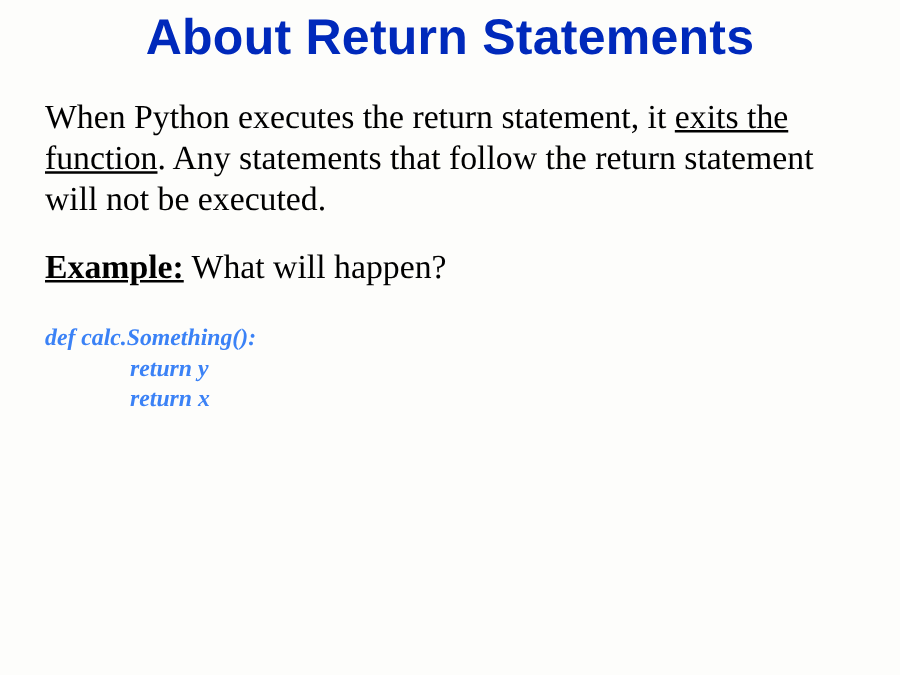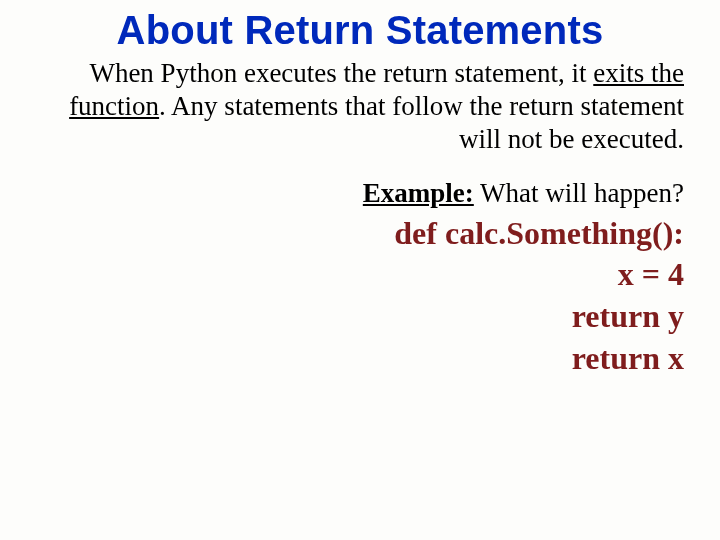--- a/index.html
+++ b/index.html
@@ -1,62 +1,62 @@
 <!DOCTYPE html>
 <html><head>
   <meta charset="utf-8">
   <style>
-    * { margin: 0; padding: 0; box-sizing: border-box; text-align: right; }
+    * { margin: 0; padding: 0; box-sizing: border-box; }
     body {
       width: 720px;
       height: 540px;
       background: #fdfdfb;
       padding: 8px 36px 0 36px;
       font-family: 'Times New Roman', Times, serif;
       color: #000;
     }
     .title {
       font-family: Arial, Helvetica, sans-serif;
       font-weight: bold;
       color: #0029bb;
       font-size: 40px;
       text-align: center;
-      margin-bottom: 4px;
+      margin-bottom: 24px;
       letter-spacing: 0.2px;
     }
     .body-text {
       font-size: 27px;
       line-height: 1.22;
       margin-bottom: 22px;
     }
     .underline { text-decoration: underline; }
     .example-label {
       font-size: 27px;
-      margin-bottom: 4px;
+      margin-bottom: 30px;
     }
     .example-label .lbl { font-weight: bold; text-decoration: underline; }
     .code {
-      color: #7f1d1d;
+      color: #3b82f6;
       font-weight: bold;
-      font-size: 32px;
+      font-size: 19px;
       line-height: 1.3;
+      font-style: italic;
     }
     .code .indent { padding-left: 68px; display: block; }
   </style>
 </head>
 <body>
 
 <h1 class="title">About Return Statements</h1>
 
 <p class="body-text">
   <span>When Python executes the return statement, it </span><span class="underline">exits the function</span><span>.  Any statements that follow the return statement will not be executed.</span>
 </p>
 
 <p class="example-label">
   <span class="lbl">Example:</span><span>  What will happen?</span>
 </p>
 
 <div class="code">
   <span>def calc.Something():</span><br>
-  <span class="indent">x = 4</span>
   <span class="indent">return  y</span>
   <span class="indent">return x</span>
 </div>
 
 </body></html>

